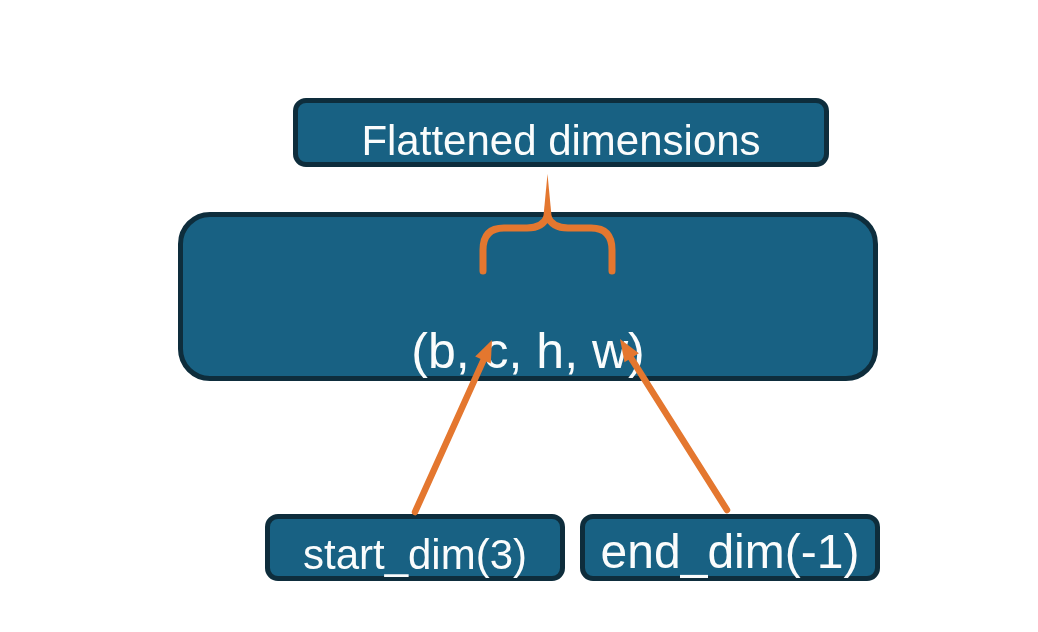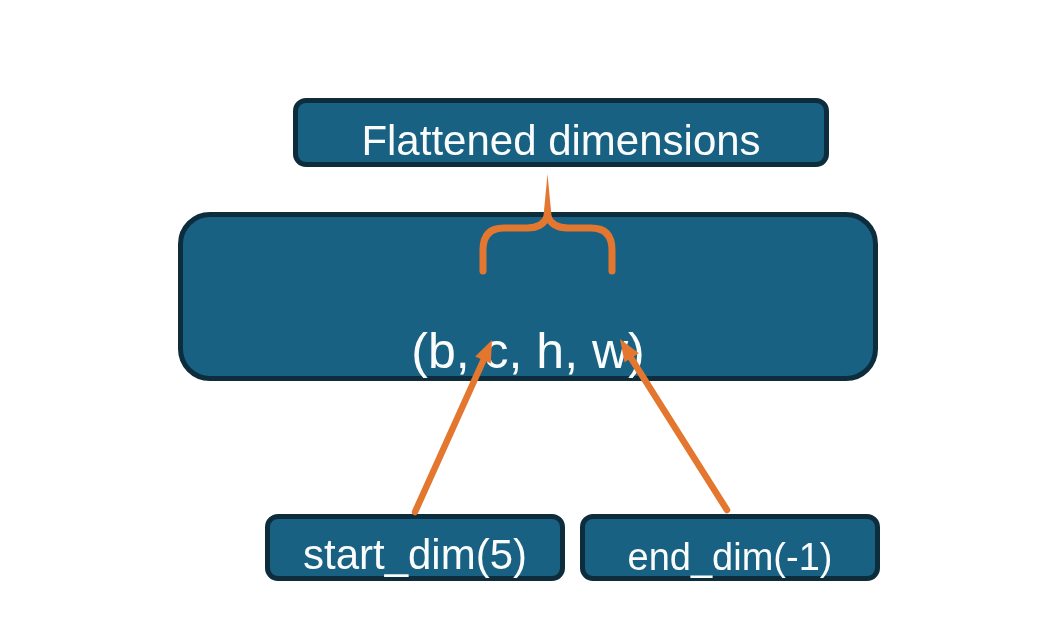--- a/index.html
+++ b/index.html
@@ -37,21 +37,21 @@
   .node-tensor {
     left: 178px; top: 212px; width: 700px; height: 169px;
     border-radius: 32px; font-size: 50px;
   }
   .node-start {
     left: 265px; top: 514px; width: 300px; height: 67px;
     border-radius: 13px; font-size: 42px;
   }
   .node-end {
     left: 580px; top: 514px; width: 300px; height: 67px;
-    border-radius: 13px; font-size: 38px;
+    border-radius: 13px; font-size: 48px;
   }
   .connectors {
     position: absolute;
     left: 0; top: 0;
     width: 1038px; height: 632px;
     pointer-events: none;
   }
   .accent-stroke {
     stroke: var(--accent);
     fill: none;
@@ -70,21 +70,21 @@
 
   <div class="node node-flattened">
     <span>Flattened dimensions</span>
   </div>
 
   <div class="node node-tensor">
     <span>(b, c, h, w)</span>
   </div>
 
   <div class="node node-start">
-    <span>start_dim(5)</span>
+    <span>start_dim(3)</span>
   </div>
 
   <div class="node node-end">
     <span>end_dim(-1)</span>
   </div>
 
   <svg class="connectors" viewBox="0 0 1038 632" xmlns="http://www.w3.org/2000/svg">
 
     <polygon class="accent-fill" points="547.5,174 543,221 552,221"></polygon>
 

